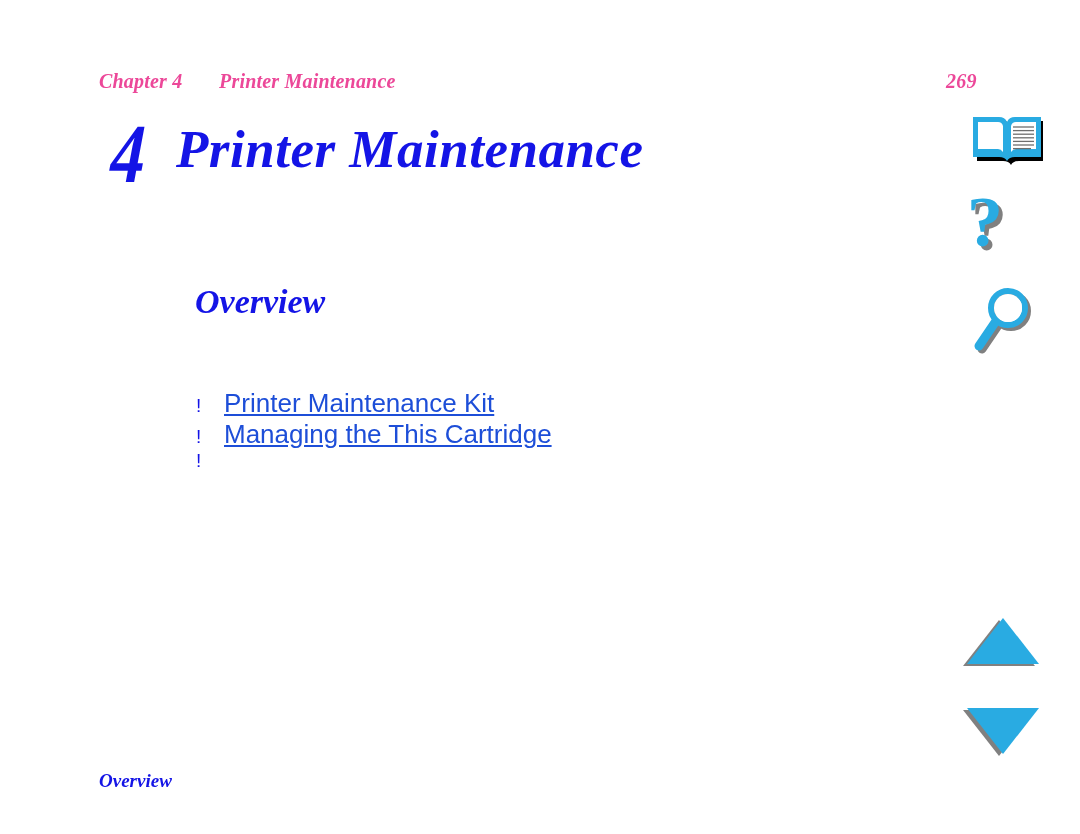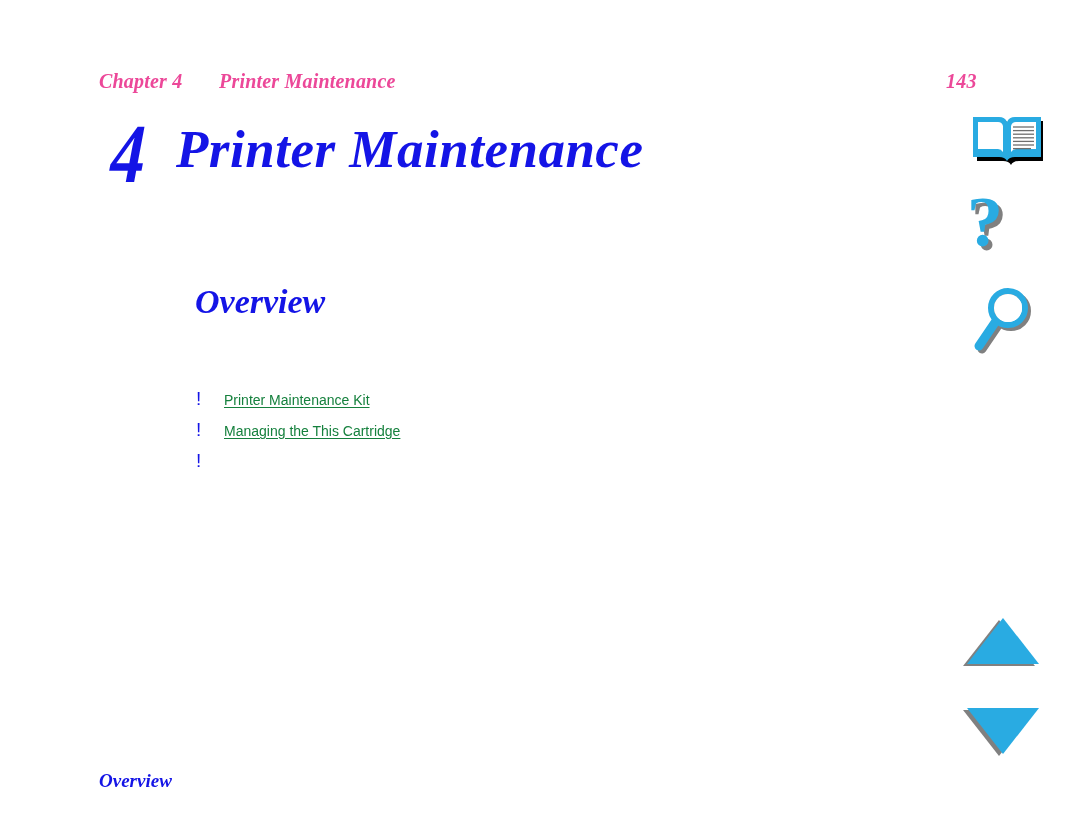--- a/index.html
+++ b/index.html
@@ -106,22 +106,22 @@
     flex: 0 0 31px;
     font-family: "Liberation Sans", sans-serif;
     font-size: 19px;
     color: #1414E6;
     text-align: left;
     padding-left: 3px;
     box-sizing: border-box;
   }
   .link-anchor {
     font-family: "Liberation Sans", sans-serif;
-    font-size: 14px;
-    color: #15803d;
+    font-size: 26px;
+    color: #1d4ed8;
     text-decoration: underline;
     text-underline-offset: 2px;
     white-space: nowrap;
     cursor: pointer;
   }
 
   
   #footer-text {
     position: absolute;
     left: 99px;
@@ -146,21 +146,21 @@
   #nav-next   { left: 963px; top: 702px;  width: 80px; height: 58px; }
   .nav-icon svg { display: block; width: 100%; height: 100%; }
 </style>
 </head>
 <body>
 
 <div id="page">
 
   <div class="run-head" id="head-chapter">Chapter 4</div>
   <div class="run-head" id="head-title">Printer Maintenance</div>
-  <div class="run-head" id="head-page">143</div>
+  <div class="run-head" id="head-page">269</div>
 
   <div id="chapter-number">4</div>
   <div id="chapter-title">Printer Maintenance</div>
 
   <div id="section-heading">Overview</div>
 
 
   <div id="link-list">
 
     <div class="link-row">

